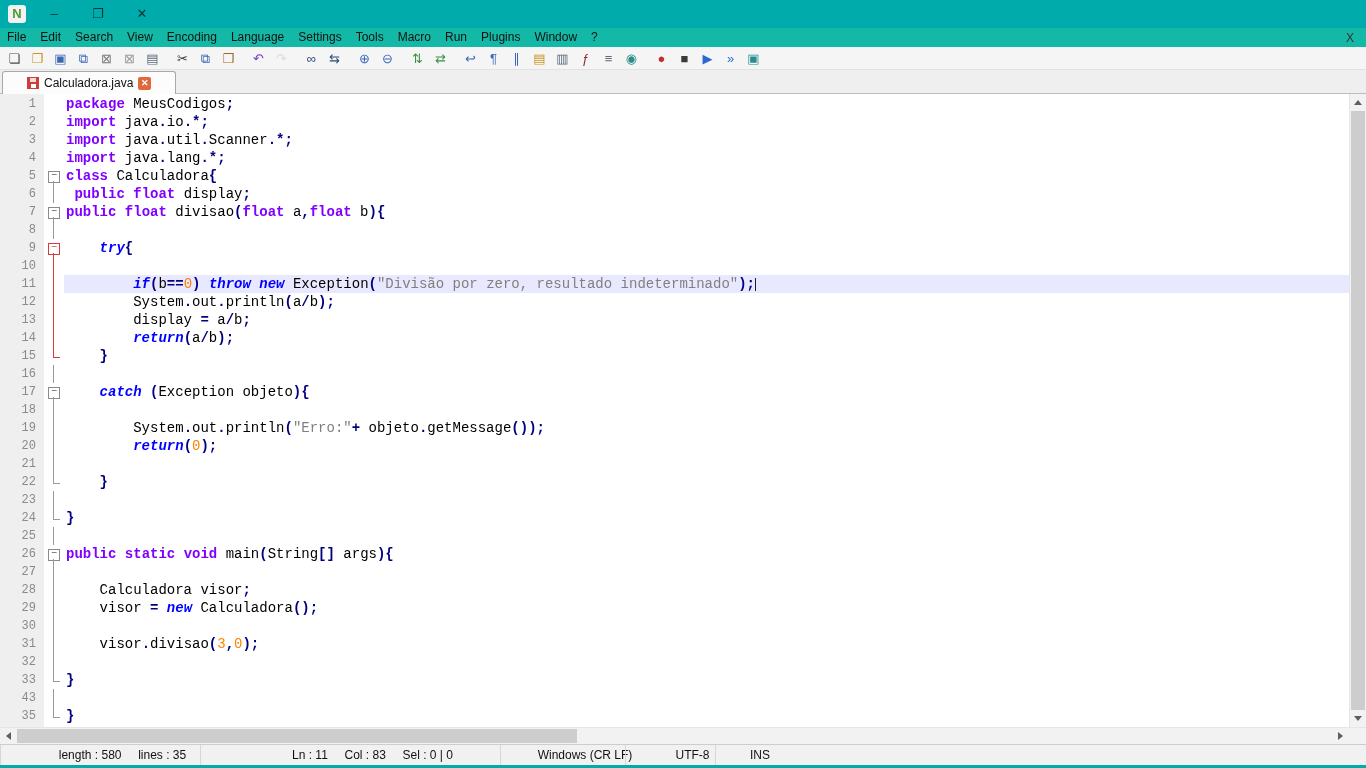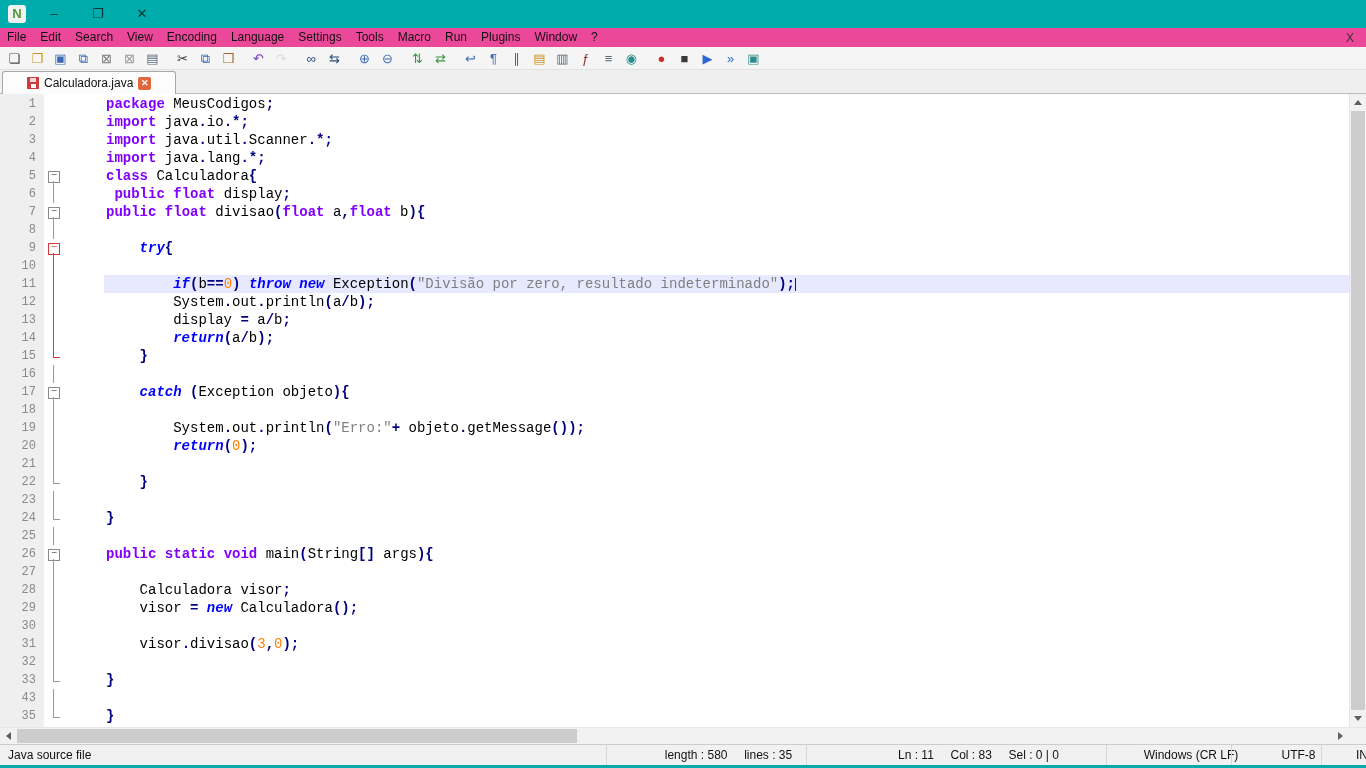--- a/index.html
+++ b/index.html
@@ -10,21 +10,21 @@
 
   
   .titlebar { flex:0 0 28px; background:#00ABAB; display:flex; align-items:center; }
   .app-icon { width:18px; height:18px; margin:0 6px 0 8px; background:#F2F2F2; border-radius:3px;
               color:#4E9C2E; font-weight:bold; font-size:13px; text-align:center; line-height:18px; }
   .title { font-size:12px; color:#062a2a; flex:1; white-space:pre; overflow:hidden; }
   .win-controls { display:flex; height:100%; }
   .win-btn { width:44px; height:28px; line-height:28px; text-align:center; font-size:13px; color:#0c3434; }
 
   
-  .menubar { flex:0 0 19px; background:#ec4899; display:flex; align-items:center; font-size:12px; color:#111; }
+  .menubar { flex:0 0 19px; background:#14b8a6; display:flex; align-items:center; font-size:12px; color:#111; }
   .menu-item { padding:0 7px; line-height:19px; height:100%; cursor:default; }
   .menu-x { margin-left:auto; padding:0 12px; color:#333; font-size:12px; }
 
   
   .toolbar { flex:0 0 23px; background:#F5F5F5; border-bottom:1px solid #E2E2E2;
              display:flex; align-items:center; padding-left:3px; }
   .tb-btn { width:23px; height:21px; display:flex; align-items:center; justify-content:center; }
   .tb-btn.disabled { opacity:.4; }
   .tb-glyph { font-size:13px; line-height:1; }
   .tb-sep { width:7px; height:100%; }
@@ -43,21 +43,21 @@
 
   
   .editor { flex:1; position:relative; background:#fff; overflow:hidden;
             font-family:"Liberation Mono", monospace; }
   .num-bg  { position:absolute; left:0; top:0; bottom:0; width:44px; background:#EFEFEF; }
   .fold-bg { position:absolute; left:44px; top:0; bottom:0; width:20px; background:#FFFFFF; }
   #lines { position:absolute; left:0; top:1px; right:17px; }
   .row { display:flex; height:18px; line-height:18px; }
   .ln { flex:0 0 44px; text-align:right; padding-right:8px; color:#8A8A8A; font-size:12px; }
   .fold { flex:0 0 20px; position:relative; }
-  .code { flex:1; font-size:14px; white-space:pre; color:#000; padding-left:2px;margin-left:40px; }
+  .code { flex:1; font-size:14px; white-space:pre; color:#000; padding-left:2px; }
   .cur .code { background:#E8E8FF; }
   .caret { display:inline-block; width:1px; height:13px; background:#202020; vertical-align:middle; }
 
   .tk-k { color:#8000FF; font-weight:bold; }   
   .tk-i { color:#0000FF; font-weight:bold;font-style:italic; }   
   .tk-n { color:#FF8000; }                     
   .tk-s { color:#808080; }                     
   .tk-o { color:#000080; font-weight:bold; }   
   .tk-t { color:#000000; }
 
@@ -435,21 +435,20 @@
         <span class="tri-left"></span>
       </div>
     <div class="hthumb"></div>
     <div class="hs-arrow hs-right">
         <span class="tri-right"></span>
       </div>
     <div class="corner"></div>
   </div>
 
   <div class="statusbar" id="statusbar">
-      <div class="sb-cell flex">Java source file</div>
       <div class="sb-cell" style="width: 200px;">length : 580     lines : 35</div>
       <div class="sb-cell" style="width: 300px;">Ln : 11     Col : 83     Sel : 0 | 0</div>
       <div class="sb-cell" style="width: 125px;">Windows (CR LF)</div>
       <div class="sb-cell" style="width: 90px;">UTF-8</div>
       <div class="sb-cell" style="width: 44px;">INS</div>
     </div>
 
   <div class="taskbar-strip"></div>
 
 </div>

